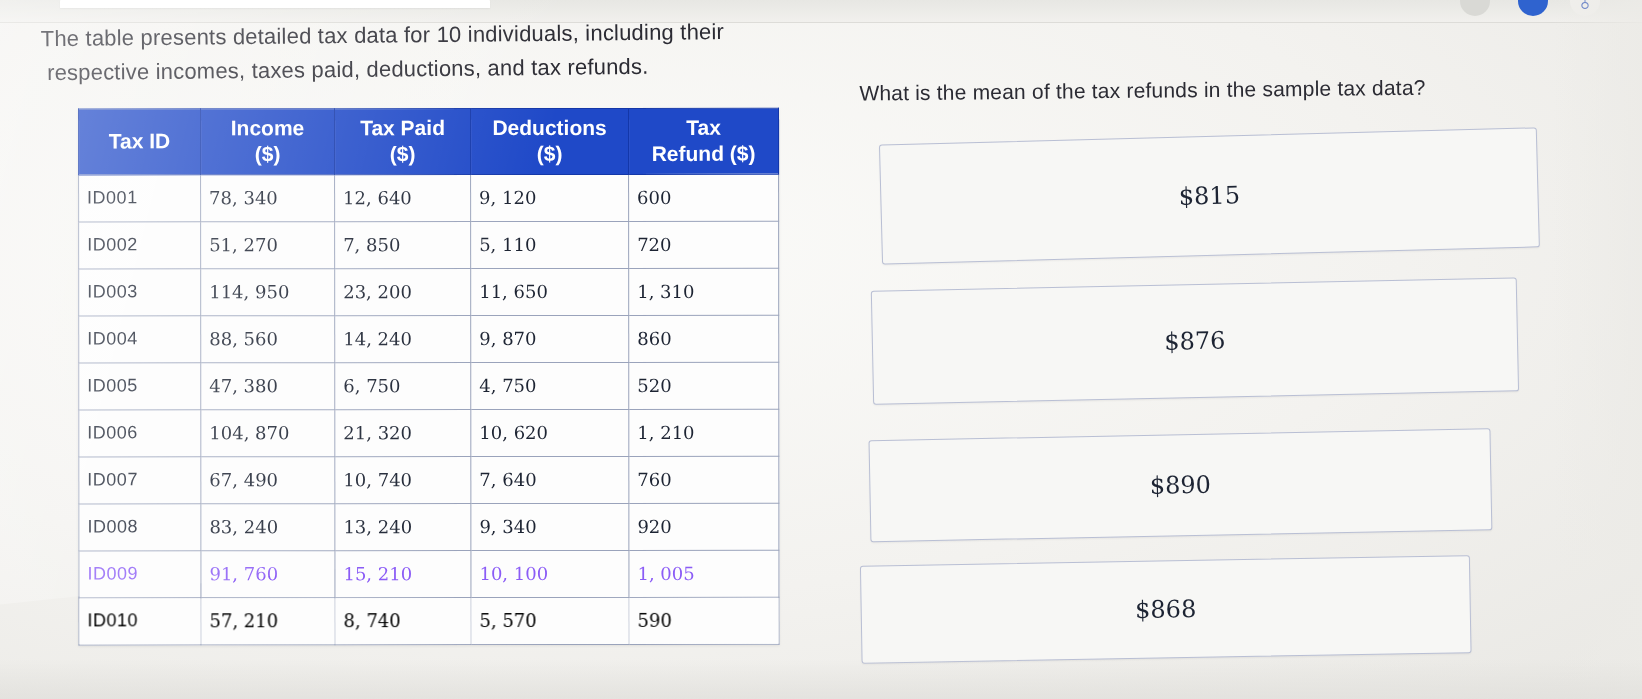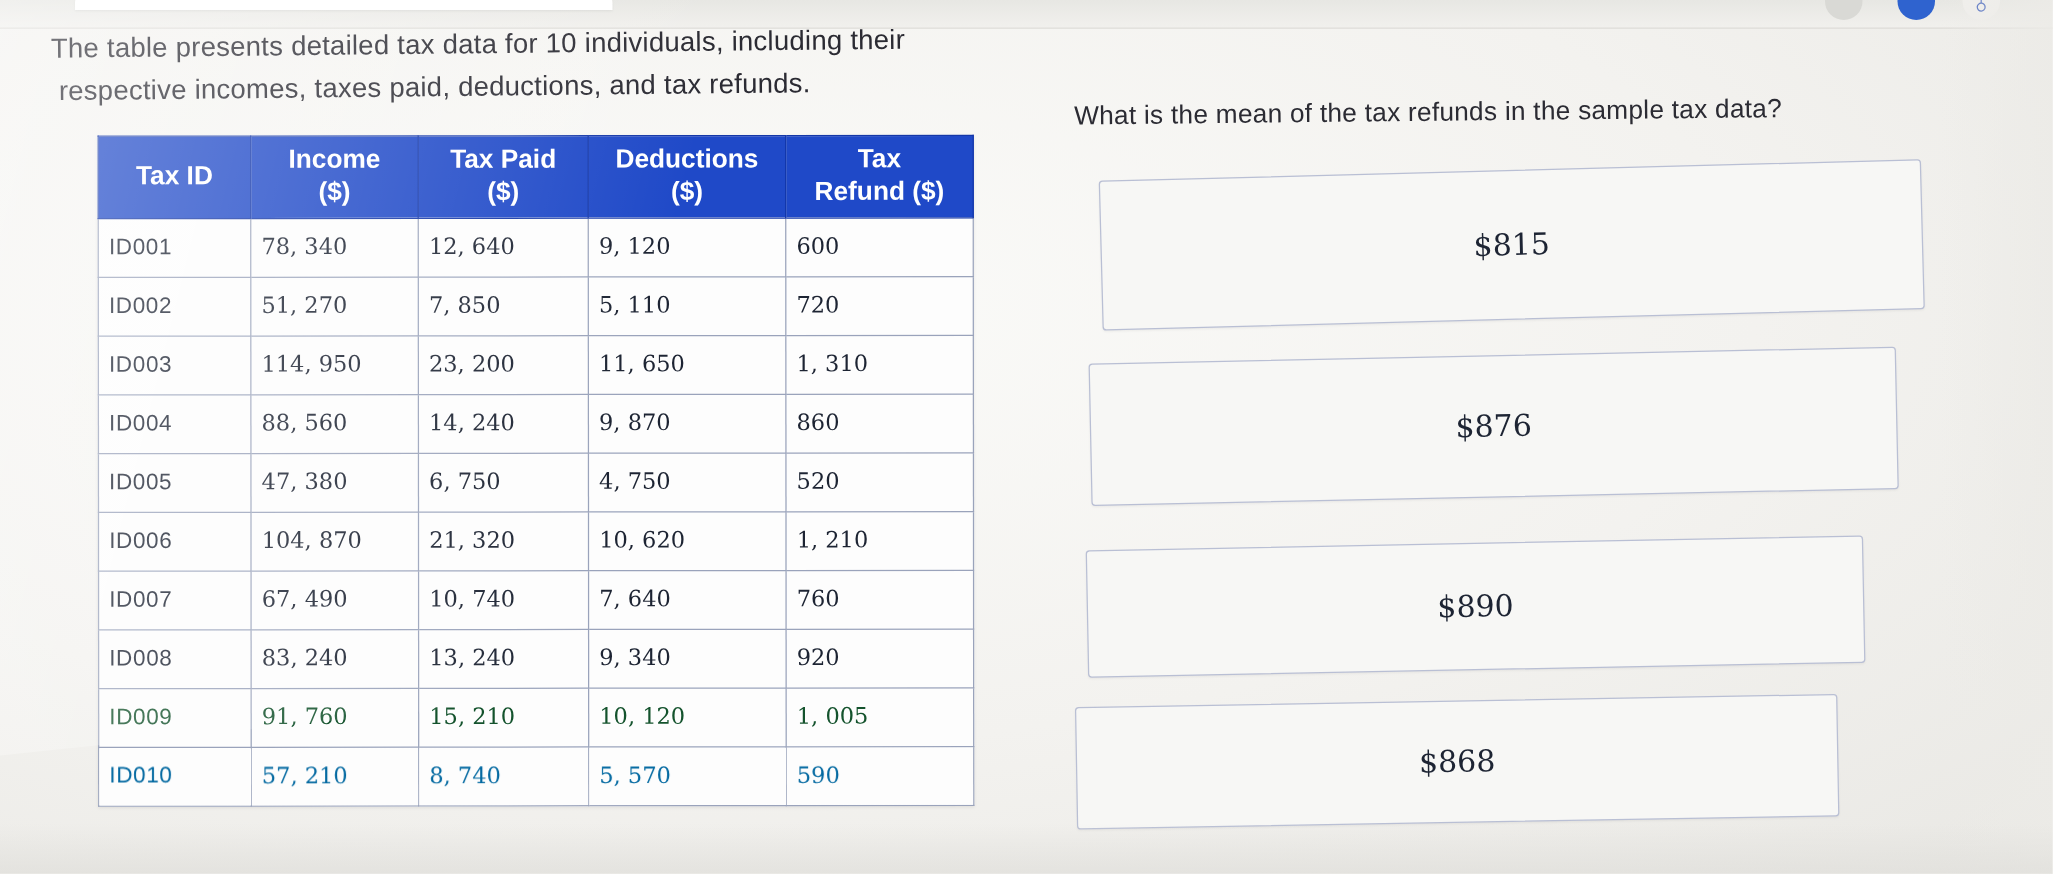--- a/index.html
+++ b/index.html
@@ -130,22 +130,22 @@
     font-size: 18px;
     letter-spacing: 0.5px;
   }
   col.c-id { width: 122px; }
   col.c-income { width: 134px; }
   col.c-paid { width: 136px; }
   col.c-ded { width: 158px; }
   col.c-ref { width: 150px; }
 
   
-  table.tax tr:nth-child(9) td { color: #14532d; }
-  table.tax tr:nth-child(10) td { color: #0369a1; filter: blur(0.25px); }
+  table.tax tr:nth-child(9) td { color: #8b5cf6; }
+  table.tax tr:nth-child(10) td { color: #000000; filter: blur(0.25px); }
   table.tax tr:nth-child(11) td { color: #4a5162; filter: blur(0.5px); }
 
   
   .question {
     position: absolute;
     left: 862px;
     top: 82px;
     width: 700px;
     font-size: 21px;
     color: #2b2b33;
@@ -299,21 +299,21 @@
             <td class="idcell">ID008</td>
             <td>83, 240</td>
             <td>13, 240</td>
             <td>9, 340</td>
             <td>920</td>
           </tr>
           <tr>
             <td class="idcell">ID009</td>
             <td>91, 760</td>
             <td>15, 210</td>
-            <td>10, 120</td>
+            <td>10, 100</td>
             <td>1, 005</td>
           </tr>
           <tr>
             <td class="idcell">ID010</td>
             <td>57, 210</td>
             <td>8, 740</td>
             <td>5, 570</td>
             <td>590</td>
           </tr>
         </tbody>

